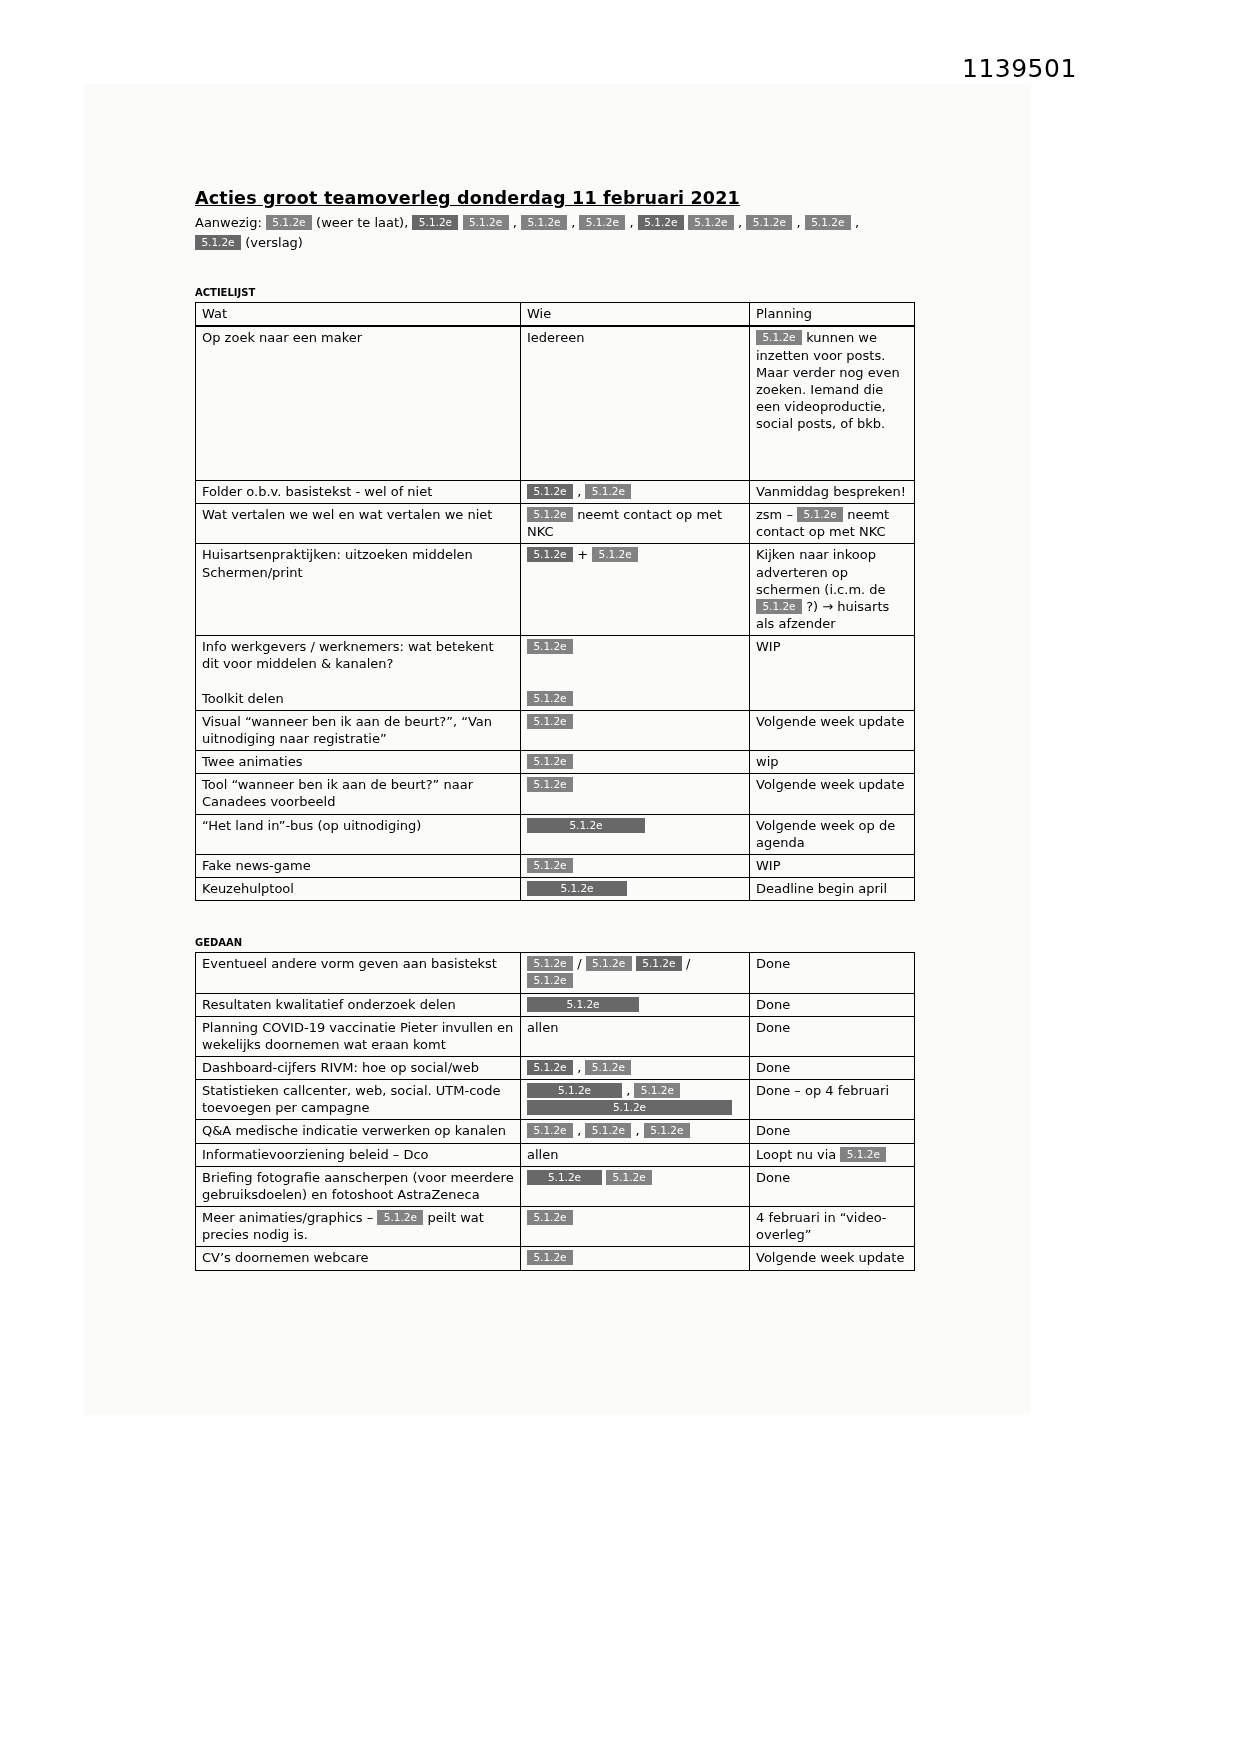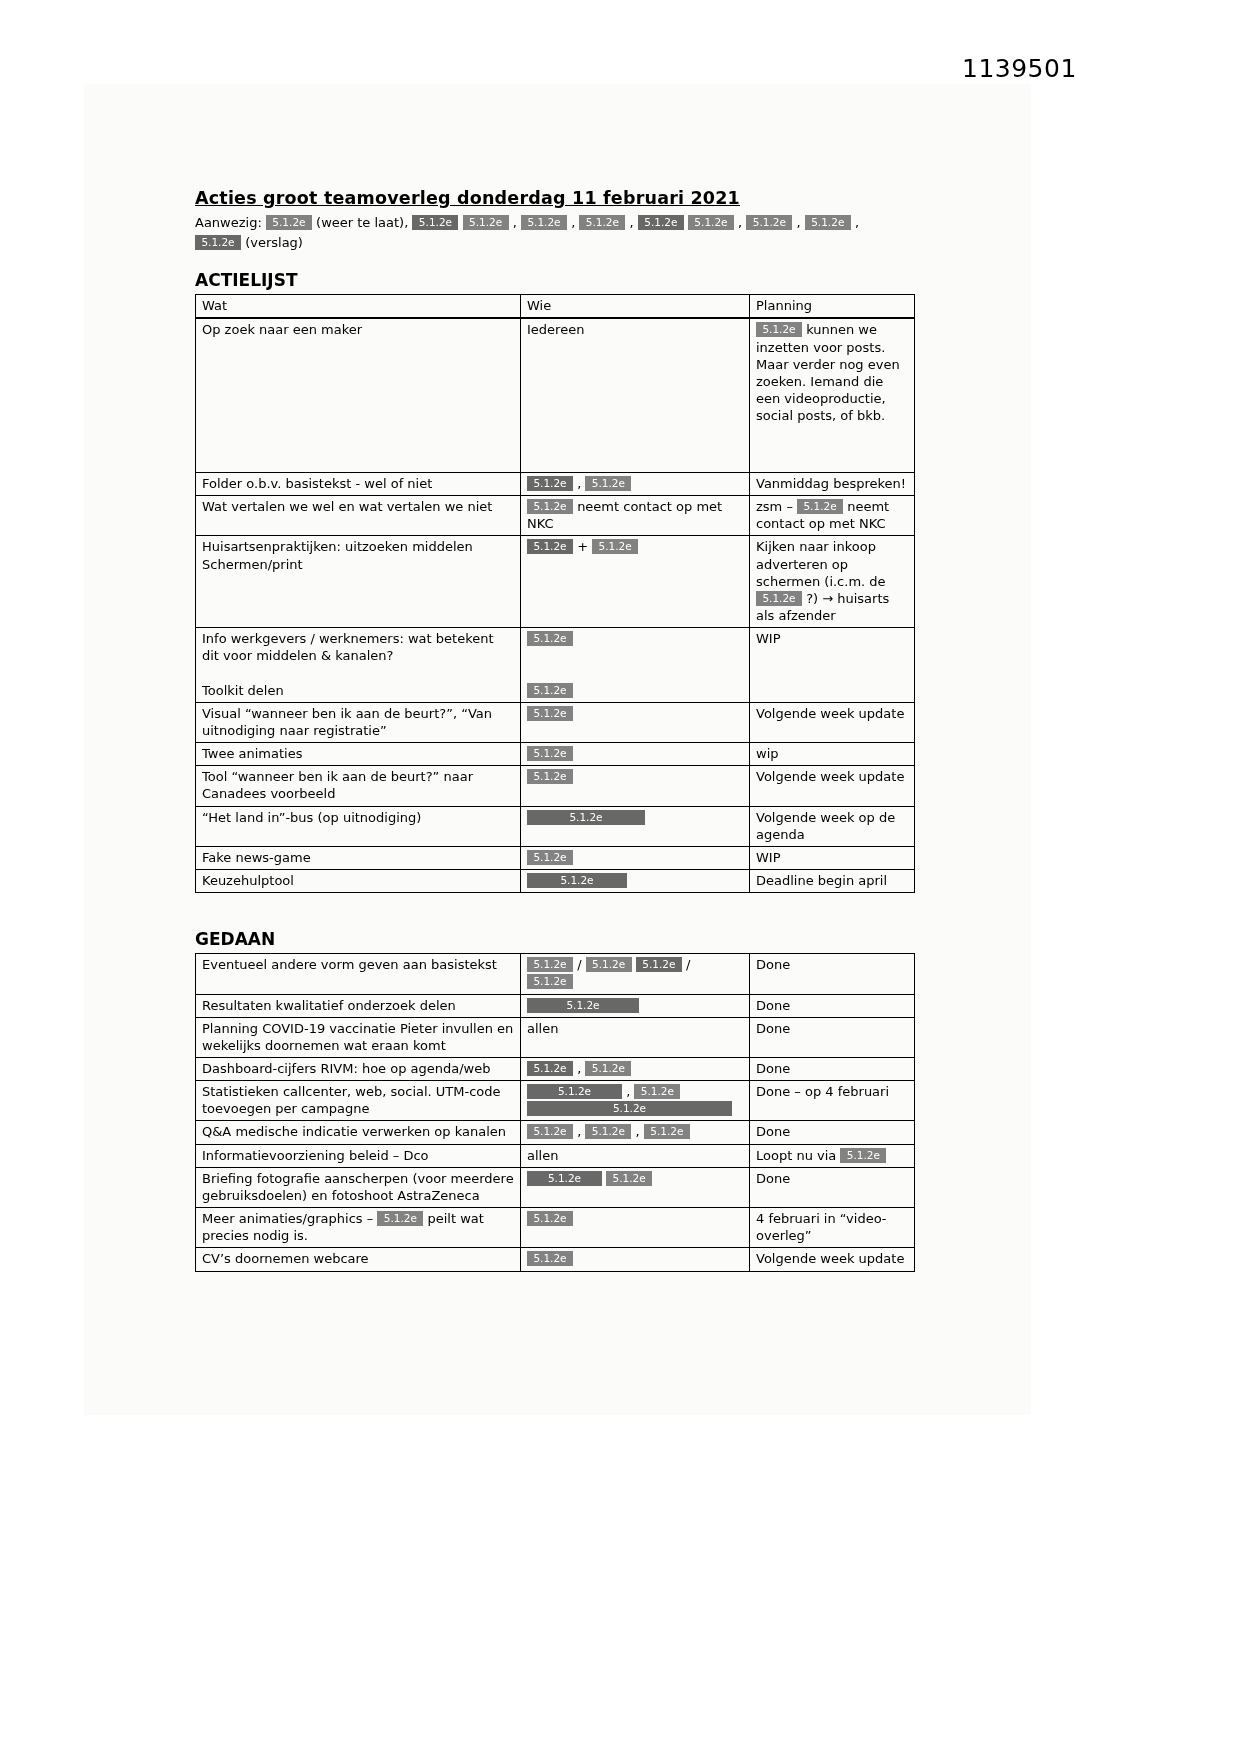--- a/index.html
+++ b/index.html
@@ -17,21 +17,21 @@
   .page-number {
     position: absolute; left: 962px; top: 54px;
     font-size: 25px; letter-spacing: 0.5px;
   }
   .content { position: absolute; left: 195px; top: 188px; width: 719px; }
   .doc-title {
     font-size: 17.5px; font-weight: bold; text-decoration: underline;
     margin: 0 0 5px 0; letter-spacing: 0.2px;
   }
   .attendance { font-size: 13px; line-height: 1.55; margin: 0; }
-  .section-heading { font-size: 17px; font-weight: bold; margin: 17px 0 4px 0; }
+  .section-heading { font-size: 10px; font-weight: bold; margin: 34px 0 4px 0; }
   .gedaan-heading { margin-top: 36px; }
   table.doc-table {
     border-collapse: collapse; width: 719px; font-size: 13px;
     table-layout: fixed;
   }
   .doc-table col.c1 { width: 325px; }
   .doc-table col.c2 { width: 229px; }
   .doc-table col.c3 { width: 165px; }
   .doc-table th, .doc-table td {
     border: 1px solid #000; padding: 2px 6px 3px 6px;
@@ -146,21 +146,21 @@
           <td><span>Resultaten kwalitatief onderzoek delen</span></td>
           <td><span class="red dark" style="min-width: 112px;">5.1.2e</span></td>
           <td><span>Done</span></td>
         </tr>
         <tr>
           <td><span>Planning COVID-19 vaccinatie Pieter invullen en wekelijks doornemen wat eraan komt</span></td>
           <td><span>allen</span></td>
           <td><span>Done</span></td>
         </tr>
         <tr>
-          <td><span>Dashboard-cijfers RIVM: hoe op agenda/web</span></td>
+          <td><span>Dashboard-cijfers RIVM: hoe op social/web</span></td>
           <td><span class="red dark">5.1.2e</span><span> , </span><span class="red">5.1.2e</span></td>
           <td><span>Done</span></td>
         </tr>
         <tr>
           <td><span>Statistieken callcenter, web, social. UTM-code toevoegen per campagne</span></td>
           <td><span class="red dark" style="min-width: 95px;">5.1.2e</span><span> , </span><span class="red">5.1.2e</span><br><span class="red dark" style="min-width: 205px;">5.1.2e</span></td>
           <td><span>Done – op 4 februari</span></td>
         </tr>
         <tr>
           <td><span>Q&amp;A medische indicatie verwerken op kanalen</span></td>

